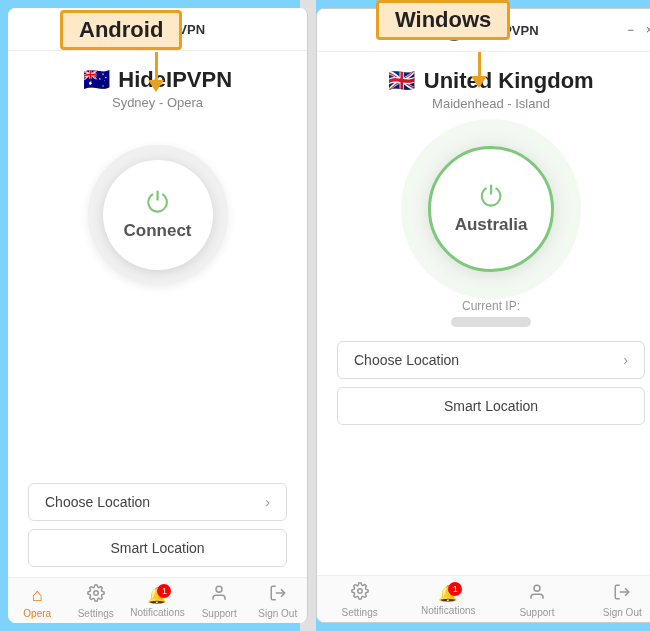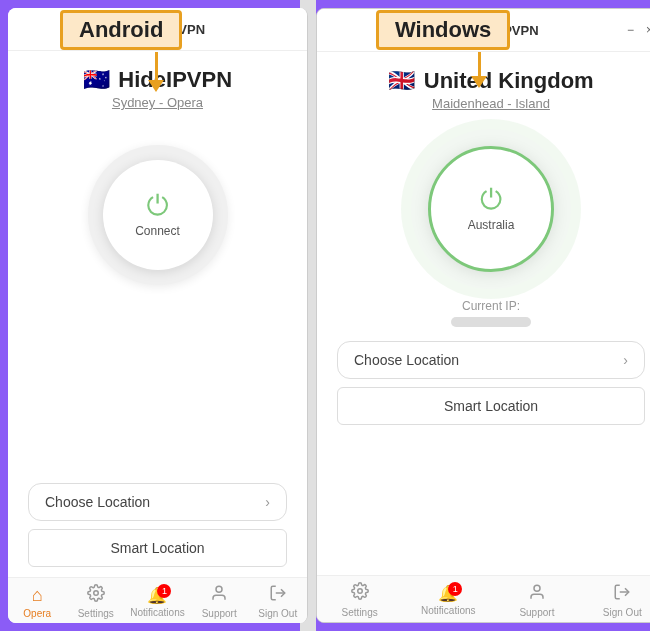--- a/index.html
+++ b/index.html
@@ -123,21 +123,20 @@
       justify-content: center;
       gap: 8px;
     }
     .country-flag {
       font-size: 22px;
     }
     .country-sub {
       font-size: 13px;
       color: #888;
       margin-top: 2px;
-      text-decoration: underline;
     }
 
     
     .connect-area {
       display: flex;
       align-items: center;
       justify-content: center;
       flex: 1;
       padding: 10px 0 0;
     }
@@ -162,24 +161,24 @@
       align-items: center;
       justify-content: center;
       cursor: pointer;
     }
     .power-icon {
       font-size: 28px;
       color: #7dc87a;
       line-height: 1;
     }
     .connect-label {
-      font-size: 12px;
+      font-size: 17px;
       color: #555;
       margin-top: 4px;
-      font-weight: 400;
+      font-weight: 700;
     }
 
     
     .connect-outer-win {
       width: 160px;
       height: 160px;
       border-radius: 50%;
       background: #f2f7f2;
       display: flex;
       align-items: center;
@@ -222,21 +221,21 @@
       padding: 8px 20px 10px;
       display: flex;
       flex-direction: column;
       gap: 8px;
     }
     .location-btn {
       display: flex;
       align-items: center;
       justify-content: space-between;
       border: 1.5px solid #ddd;
-      border-radius: 13px;
+      border-radius: 6px;
       padding: 10px 16px;
       background: #fff;
       cursor: pointer;
       font-size: 14px;
       color: #444;
     }
     .location-btn .chevron {
       color: #999;
       font-size: 14px;
     }
@@ -299,21 +298,21 @@
       font-size: 9px;
       display: flex;
       align-items: center;
       justify-content: center;
     }
 
     
     .outer-bg {
       width: 650px;
       height: 631px;
-      background: #8b5cf6;
+      background: #7dd3fc;
       display: flex;
       flex-direction: row;
       position: relative;
     }
 
     
     .android-wrap {
       position: relative;
       width: 300px;
       flex-shrink: 0;
@@ -426,21 +425,21 @@
           <span class="nav-label">Sign Out</span>
         </div>
       </div>
     </div>
   </div>
 
   <div class="gap-spacer"></div>
 
   <div class="windows-wrap">
 
-    <div class="annotation-box" style="left:60px; top:10px;">Windows</div>
+    <div class="annotation-box" style="left:60px; top:0;">Windows</div>
     <div class="annotation-arrow" style="left:155px; top:52px;">
       <div class="arrow-line" style="height:24px;"></div>
       <div class="arrow-head"></div>
     </div>
 
     <div class="panel panel-windows" style="margin-top:8px; margin-right:8px; border-radius:8px; height:615px; border: 1px solid #ccc;">
 
       <div class="header">
         <div class="header-logo">
           <div class="logo-icon">

